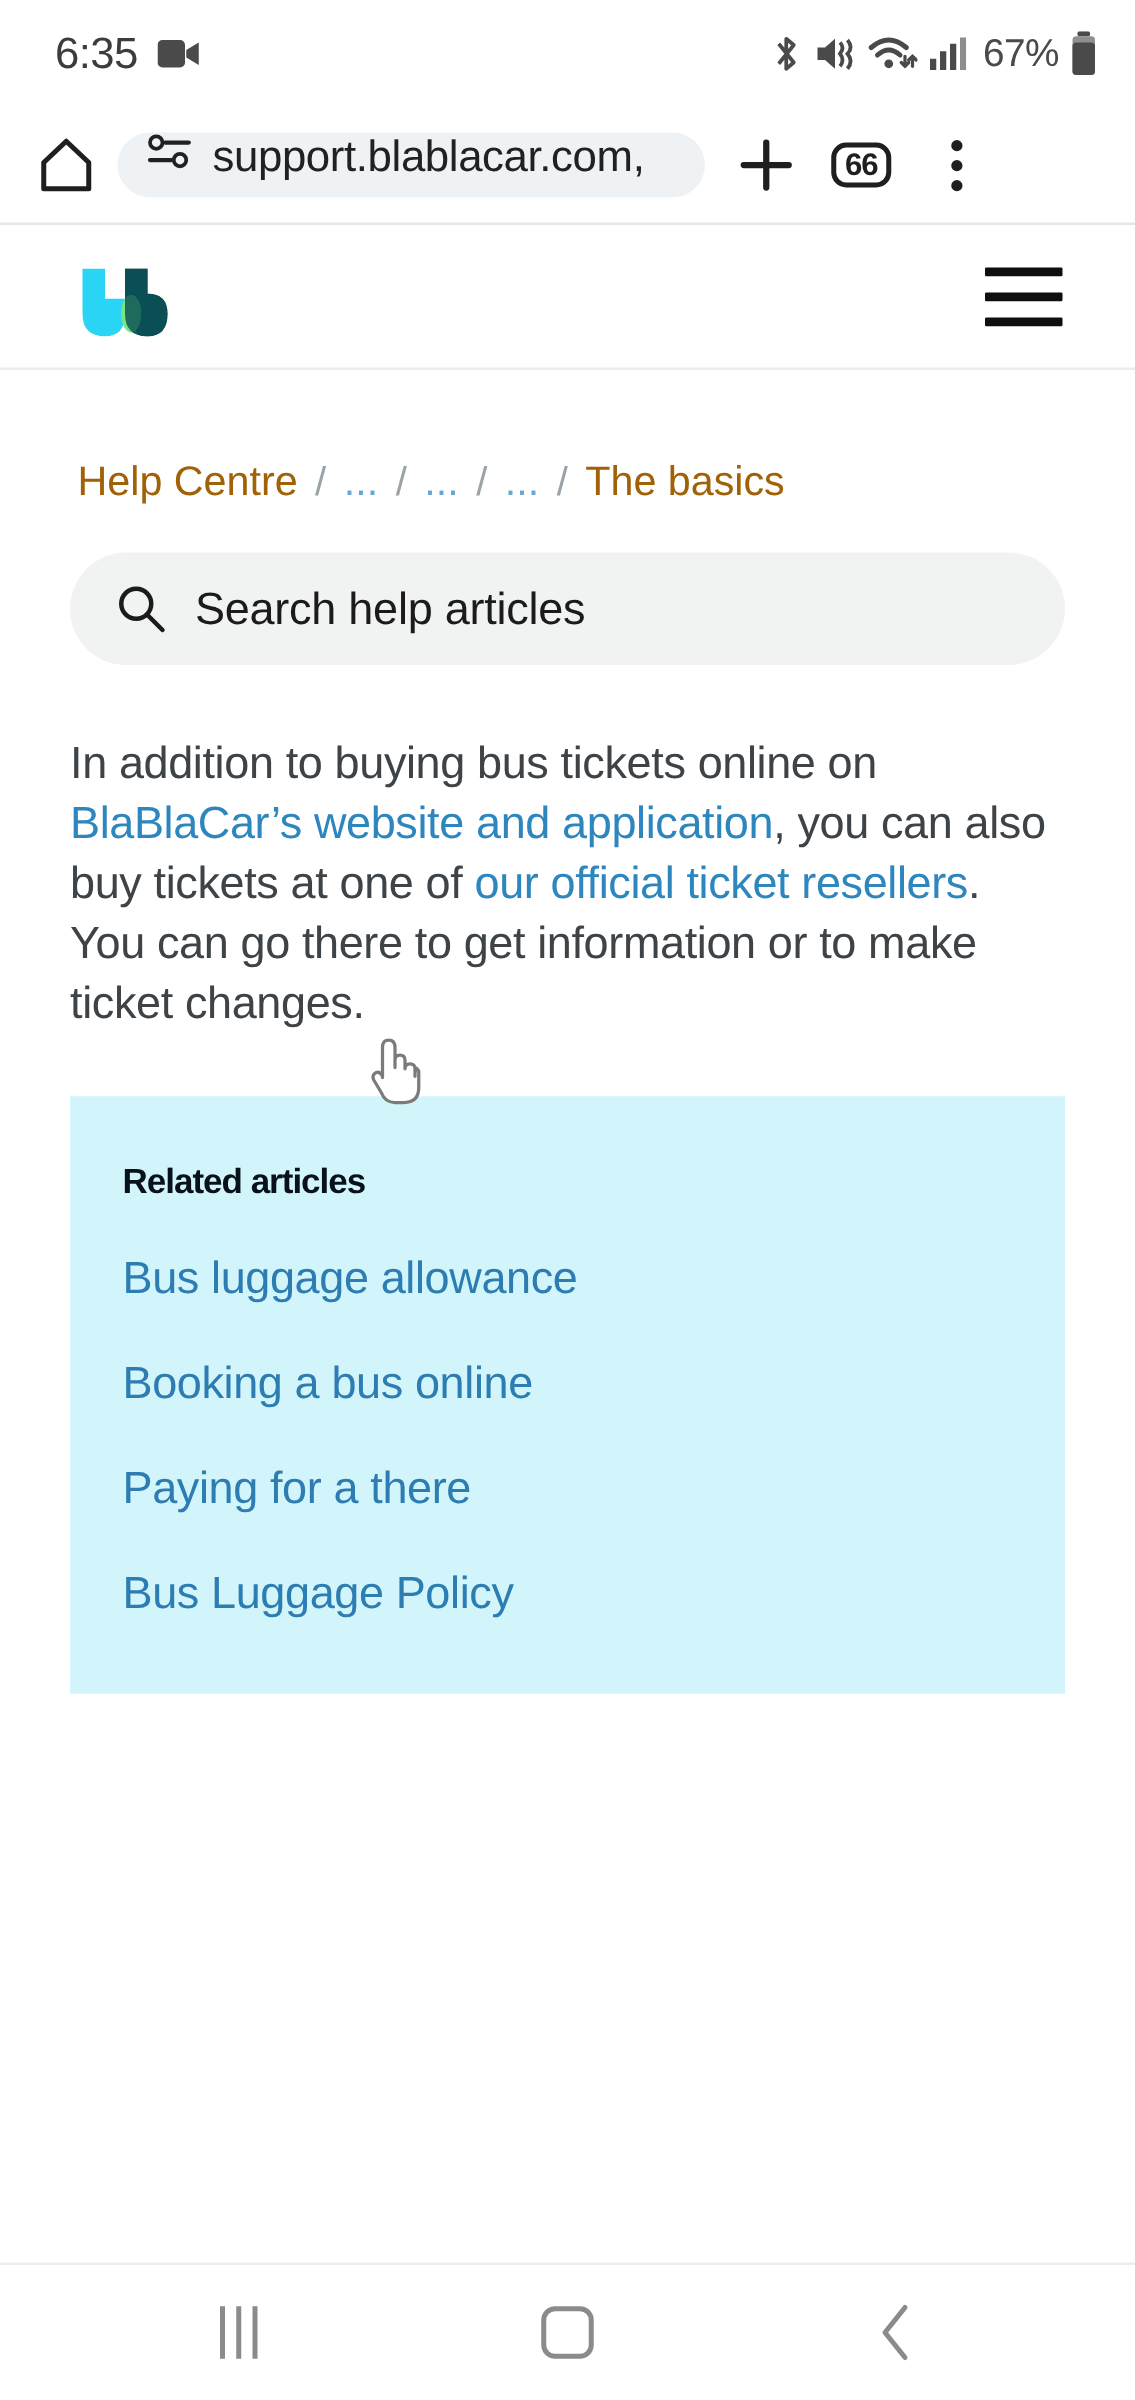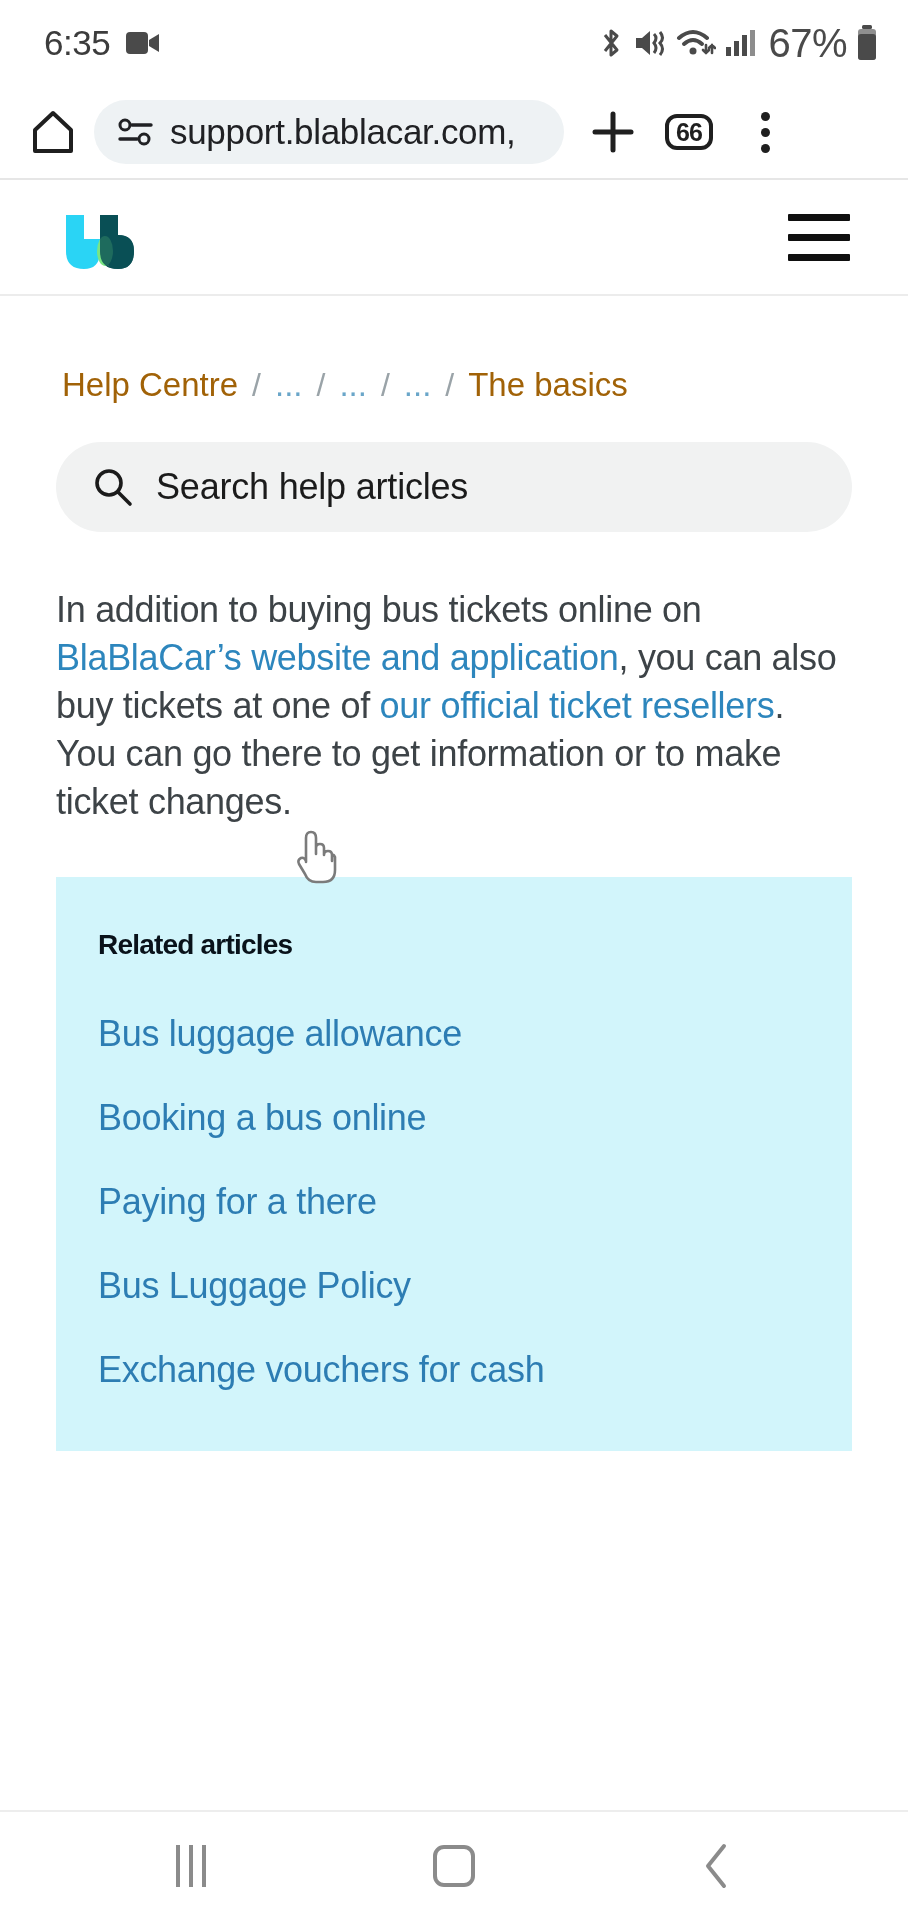--- a/index.html
+++ b/index.html
@@ -39,21 +39,21 @@
     color: #3c3c3c;
     font-family: "Liberation Sans", sans-serif;
     letter-spacing: -0.5px;
   }
   .status-right {
     display: flex;
     align-items: center;
     gap: 9px;
   }
   .status-battery-text {
-    font-size: 40px;
+    font-size: 31px;
     color: #4a4a4a;
     letter-spacing: -0.5px;
     margin-left: 4px;
   }
   .icon-svg { display: block; }
 
   
   .browser-bar {
     height: 94px;
     flex: 0 0 94px;
@@ -64,25 +64,25 @@
     background: #ffffff;
     border-bottom: 2px solid #e6e6e6;
   }
   .home-btn {
     width: 62px; height: 62px;
     display: flex; align-items: center; justify-content: center;
     flex: 0 0 62px;
   }
   .omnibox {
     flex: 1 1 auto;
-    height: 64px;
+    height: 52px;
     background: #eef2f4;
     border-radius: 33px;
     display: flex;
-    align-items: center;
+    align-items: flex-start;
     padding: 0 22px 0 24px;
     gap: 16px;
     min-width: 0;
     max-width: 470px;
     margin-right: 6px;
   }
   .omnibox-url {
     font-size: 35px;
     color: #202124;
     white-space: nowrap;
@@ -196,21 +196,21 @@
     margin-top: 52px;
     background: #d2f5fb;
     padding: 52px 42px 60px 42px;
   }
   .related-title {
     font-size: 28px;
     font-weight: bold;
     color: #09121a;
     letter-spacing: -0.8px;
   }
-  .related-list { list-style: none; margin-top: 52px; }
+  .related-list { list-style: none; margin-top: 40px; }
   .related-list li { margin-bottom: 42px; }
   .related-list li:last-child { margin-bottom: 0; }
   .related-link {
     font-size: 36px;
     color: #2d7db3;
     text-decoration: none;
     letter-spacing: -0.3px;
   }
 
   
@@ -399,23 +399,20 @@
           </li>
           <li>
             <a class="related-link">Booking a bus online</a>
           </li>
           <li>
             <a class="related-link">Paying for a there</a>
           </li>
           <li>
             <a class="related-link">Bus Luggage Policy</a>
           </li>
-          <li>
-            <a class="related-link">Exchange vouchers for cash</a>
-          </li>
         </ul>
       </section>
 
     </div>
   </div>
 
   <div class="cursor">
     <svg width="46" height="58" viewBox="0 0 46 58">
       <path d="M14 34 L14 10 Q14 4 19 4 Q24 4 24 10 L24 26 L24 20 Q24 16 28 16 Q32 16 32 20 L32 27 Q32 23 36 23 Q40 23 40 27 L40 33 Q40 23 43 29 L43 42 Q43 54 31 54 L24 54 Q16 54 13 46 L7 36 Q5 32 9 30 Q12 29 14 33 Z" fill="#ffffff" stroke="#7b7b7b" stroke-width="2.6" stroke-linejoin="round"></path>
     </svg>

